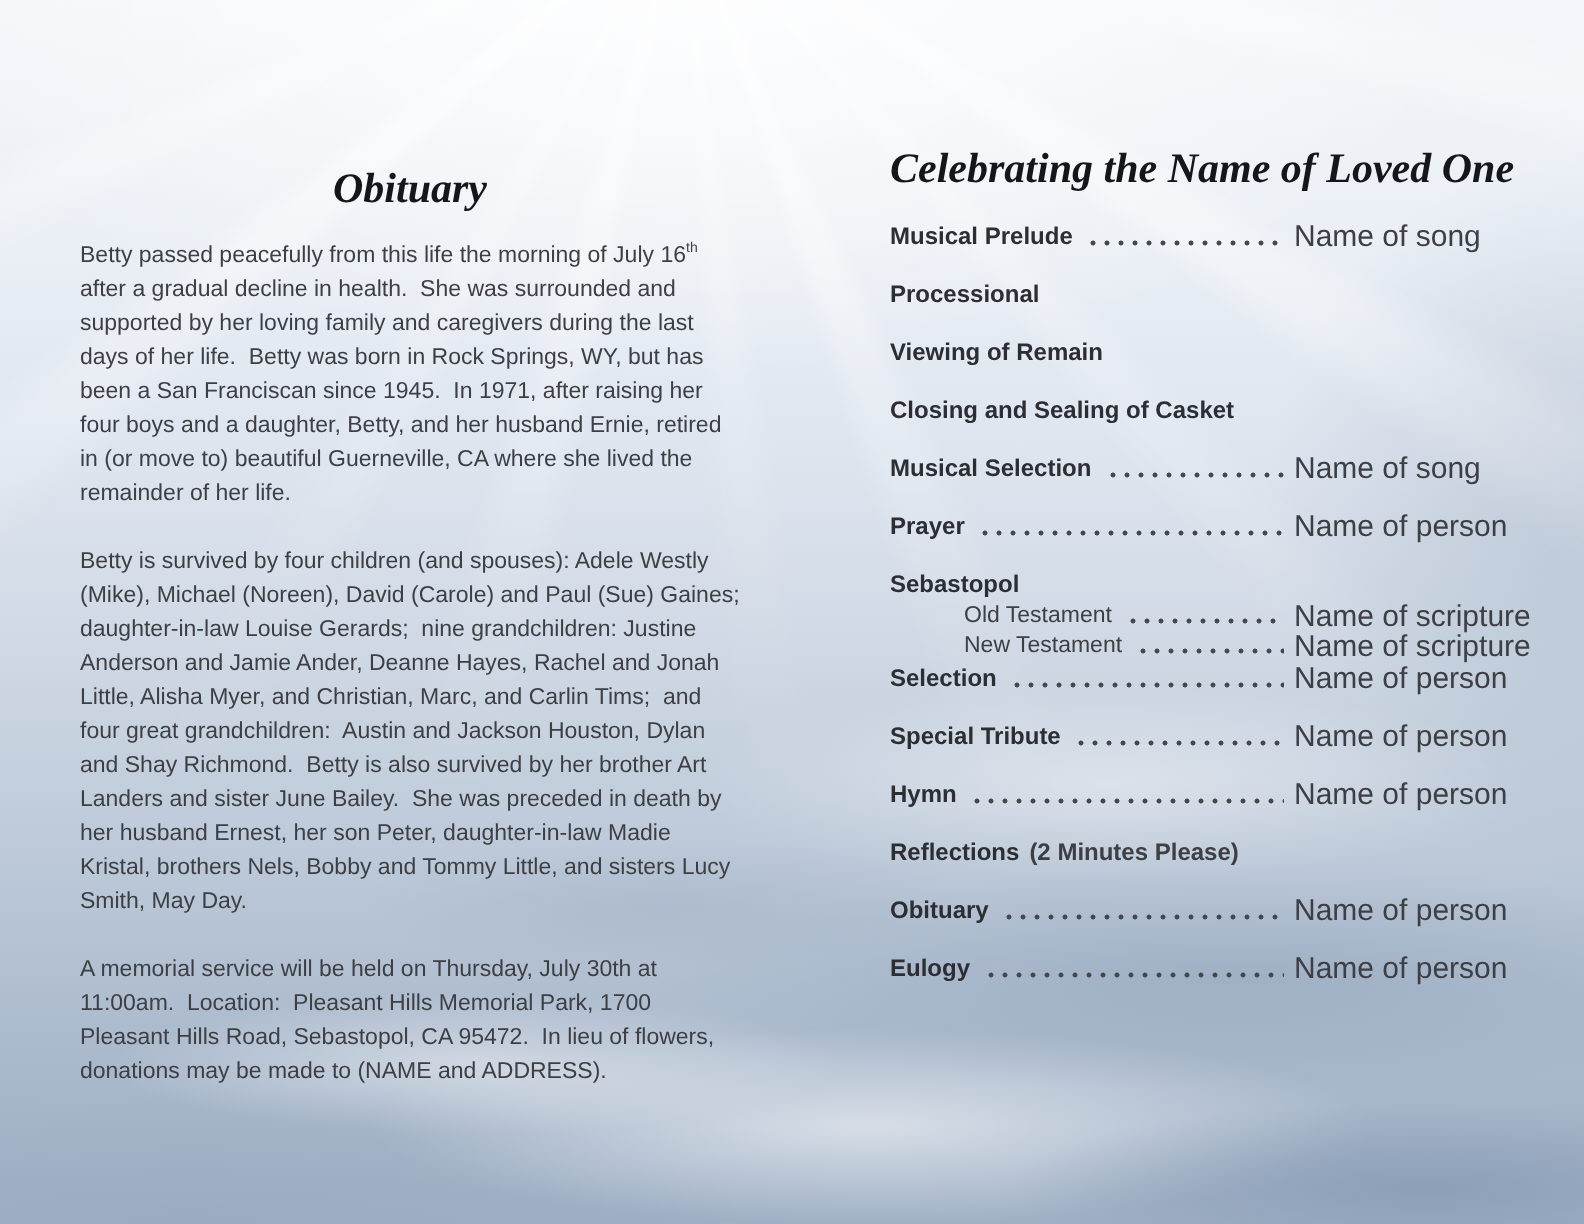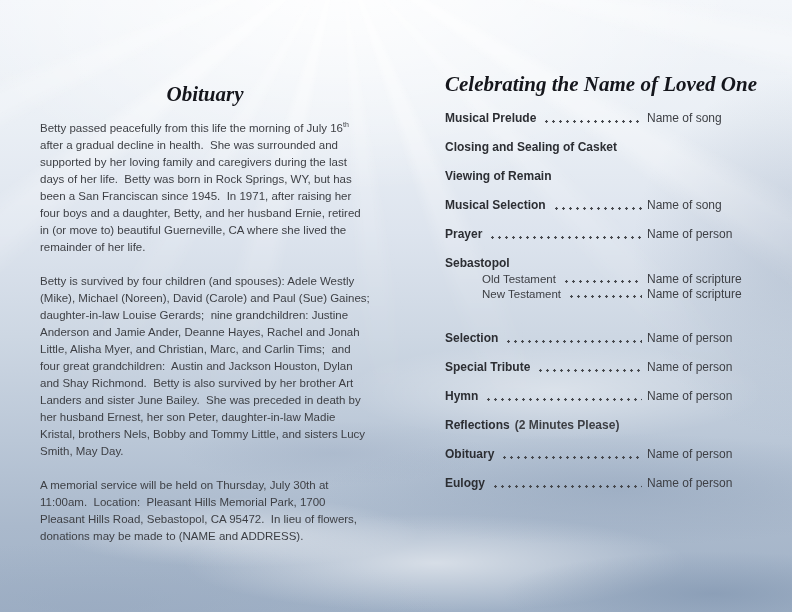--- a/index.html
+++ b/index.html
@@ -70,38 +70,38 @@
     position: absolute; left: 445px; top: 72px; width: 312px;
   }
   .page-right .serif-title { margin-bottom: 14px; white-space: nowrap; }
   .prow {
     display: flex; align-items: flex-end;
     line-height: 17px;
     margin-bottom: 12px;
   }
   .prow.tight { margin-bottom: 0; }
   .prow.sub { line-height: 15px; padding-left: 37px; margin-bottom: 0; }
-  .prow.sub-last { margin-bottom: 28px; }
+  .prow.sub-last { margin-bottom: 0; }
   .plabel {
     font-weight: bold; font-size: 12px; color: #2c2e33;
     white-space: nowrap;
   }
   .prow.sub .plabel { font-weight: normal; font-size: 11.5px; color: #3d3f44; }
   .pnote { font-weight: bold; font-size: 12px; color: #3d3f44; margin-left: 5px; white-space: nowrap; }
   .pleader {
     flex: 1; align-self: stretch;
     margin: 0 5px 0 7px;
     background-image: radial-gradient(circle, #45474c 1px, transparent 1.45px);
     background-size: 7px 5px;
     background-repeat: repeat-x;
     background-position: left bottom 3px;
   }
   .pvalue {
     width: 110px; flex: 0 0 110px;
-    font-size: 12px; color: #3d3f44;
+    font-size: 15px; color: #3d3f44;
     white-space: nowrap;
   }
 </style>
 </head>
 <body>
 
 <div class="sky"></div>
 <div class="rays"></div>
 
 <div class="page-left">
@@ -132,24 +132,27 @@
 
 <div class="page-right">
   <div class="serif-title">Celebrating the Name of Loved One</div>
   <div id="program-list">
       <div class="prow">
         <span class="plabel">Musical Prelude</span>
         <span class="pleader"></span>
         <span class="pvalue">Name of song</span>
       </div>
       <div class="prow">
+        <span class="plabel">Processional</span>
+      </div>
+      <div class="prow">
+        <span class="plabel">Viewing of Remain</span>
+      </div>
+      <div class="prow">
         <span class="plabel">Closing and Sealing of Casket</span>
-      </div>
-      <div class="prow">
-        <span class="plabel">Viewing of Remain</span>
       </div>
       <div class="prow">
         <span class="plabel">Musical Selection</span>
         <span class="pleader"></span>
         <span class="pvalue">Name of song</span>
       </div>
       <div class="prow">
         <span class="plabel">Prayer</span>
         <span class="pleader"></span>
         <span class="pvalue">Name of person</span>

